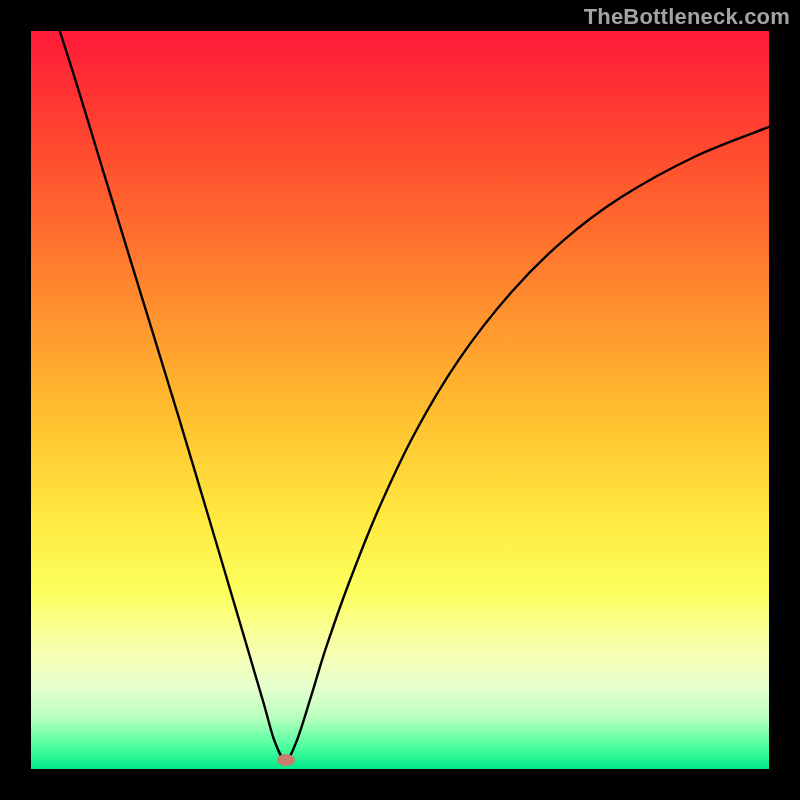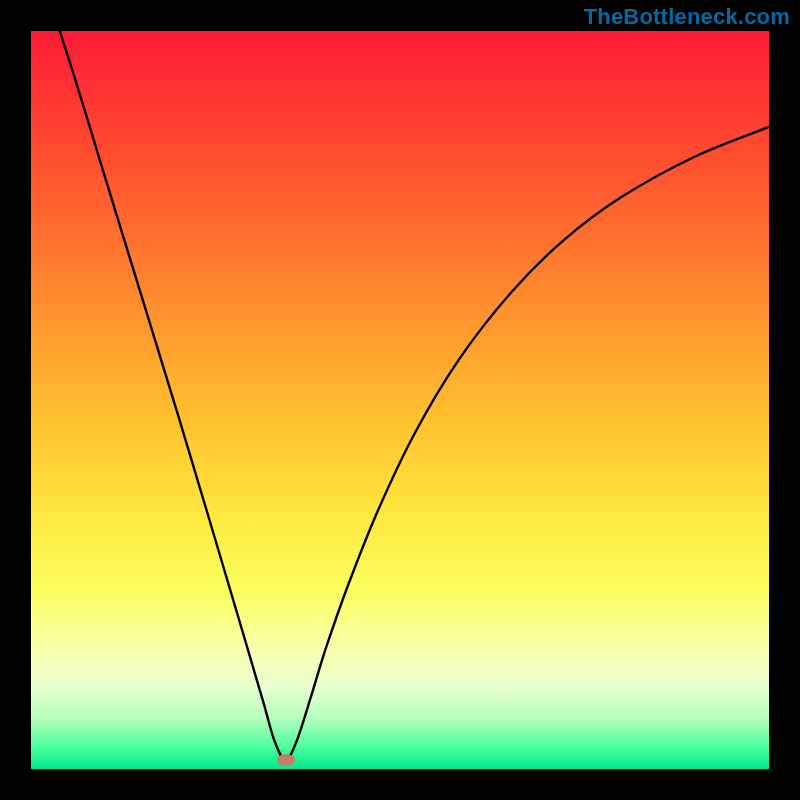--- a/index.html
+++ b/index.html
@@ -10,21 +10,21 @@
     height: 800px;
     background: black;
   }
   .watermark {
     position: absolute;
     top: 4px;
     right: 10px;
     font-family: Arial, Helvetica, sans-serif;
     font-size: 22px;
     font-weight: bold;
-    color: #0369a1;
+    color: #a3a3a3;
     letter-spacing: 0.2px;
     z-index: 10;
   }
   .plot-outer {
     position: absolute;
     left: 31px;
     top: 31px;
     width: 738px;
     height: 738px;
     background: black;

